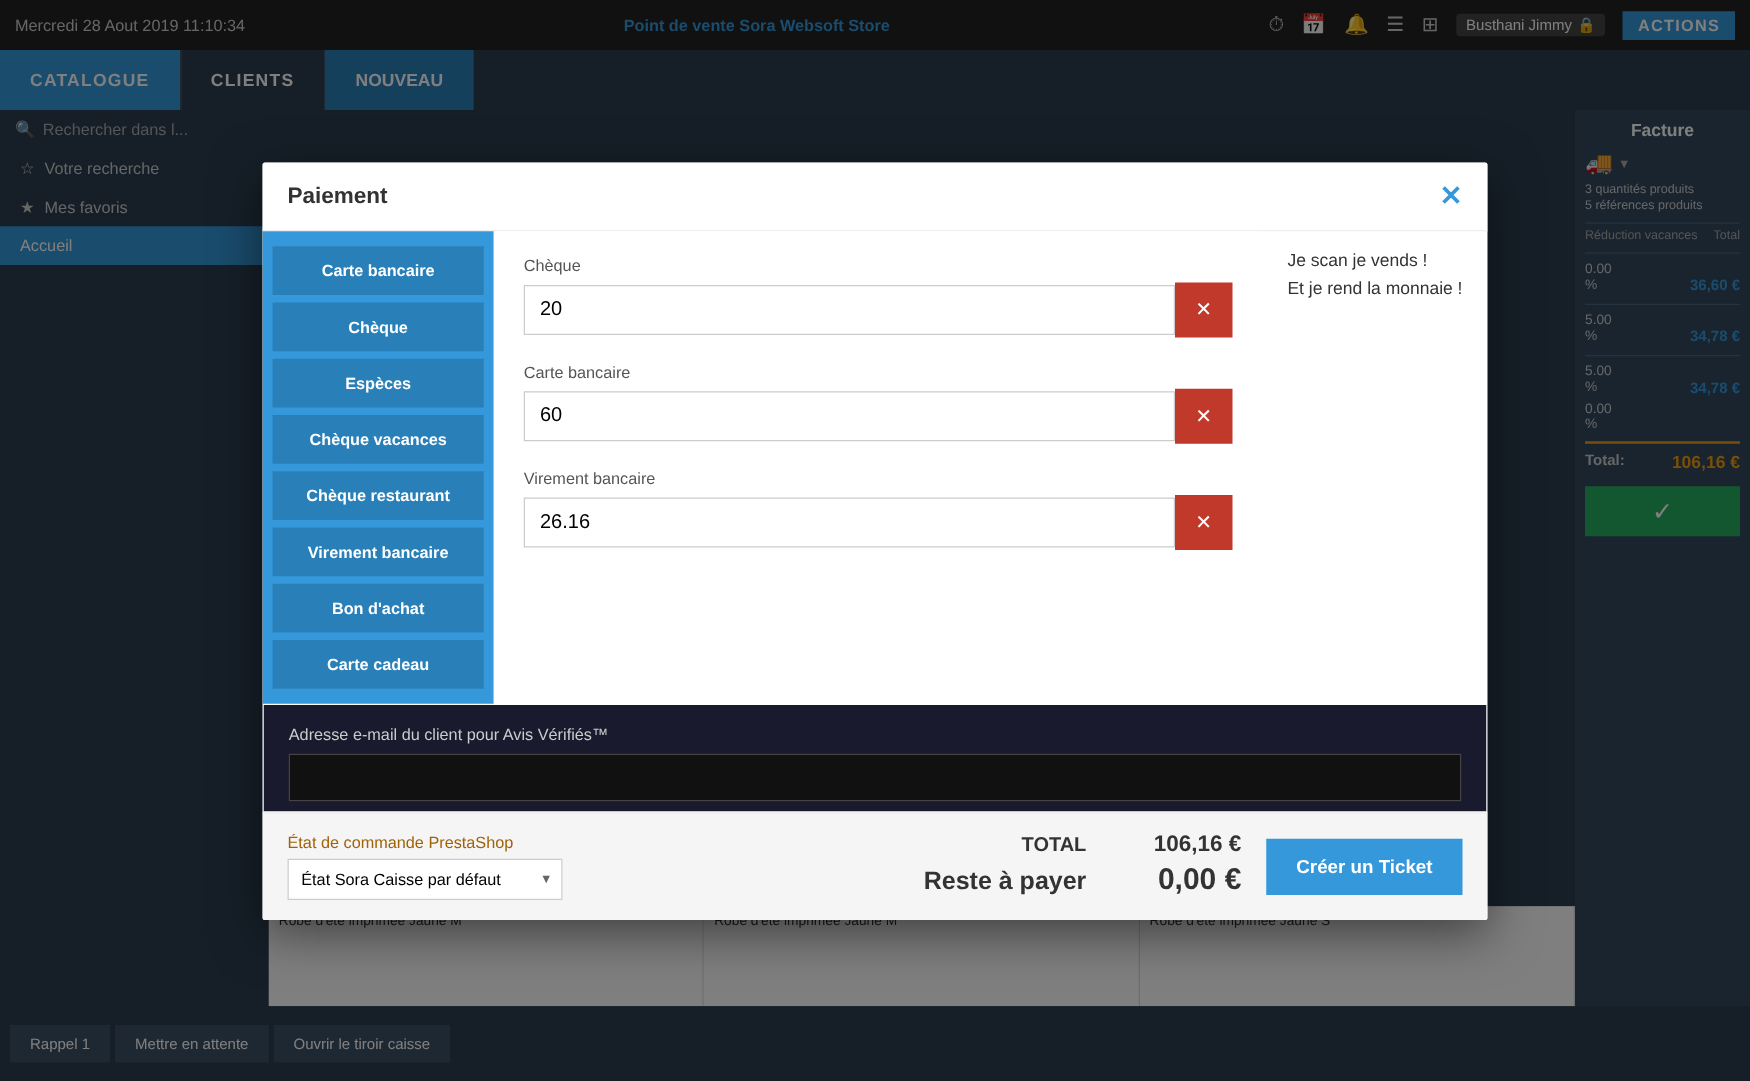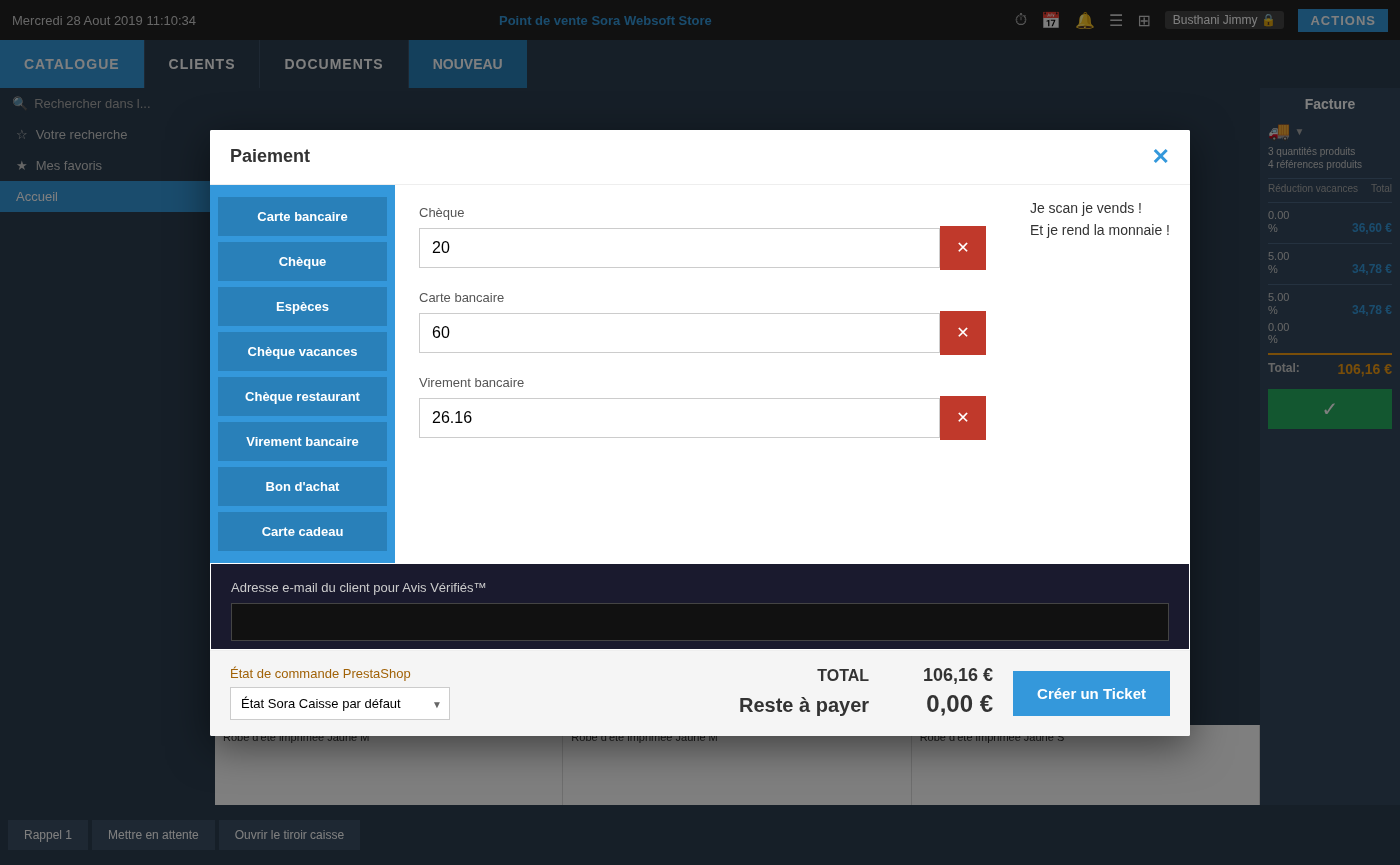--- a/index.html
+++ b/index.html
@@ -432,23 +432,20 @@
   </div>
 </div>
 
 <div class="nav-bar">
   <div class="nav-item active">
     <span>CATALOGUE</span>
   </div>
   <div class="nav-item">
     <span>CLIENTS</span>
   </div>
-  <div class="nav-item">
-    <span>DOCUMENTS</span>
-  </div>
   <div class="nav-item-new">
     <span>NOUVEAU</span>
   </div>
 </div>
 
 <div class="sidebar">
   <div class="sidebar-search">
     <span>🔍</span>
     <span>Rechercher dans l...</span>
   </div>
@@ -465,21 +462,21 @@
   </div>
 </div>
 
 <div class="right-panel">
   <div class="right-panel-title">Facture</div>
   <div style="display:flex;align-items:center;gap:4px;margin-bottom:4px;">
     <span style="font-size:18px;color:#666;">🚚</span>
     <span style="font-size:10px;color:#aaa;">▼</span>
   </div>
   <div style="font-size:10px;color:#ccc;margin-bottom:2px;">3 quantités produits</div>
-  <div style="font-size:10px;color:#ccc;margin-bottom:8px;">4 références produits</div>
+  <div style="font-size:10px;color:#ccc;margin-bottom:8px;">5 références produits</div>
   <div style="display:flex;justify-content:space-between;font-size:10px;color:#aaa;border-top:1px solid #4a6580;padding-top:4px;margin-bottom:4px;">
     <span>Réduction vacances</span>
     <span>Total</span>
   </div>
   <div class="right-panel-section">
     <div style="font-size:11px;color:#ccc;">0.00</div>
     <div style="display:flex;justify-content:space-between;align-items:center;">
       <span style="font-size:11px;color:#ccc;">%</span>
       <span style="font-size:12px;color:#3498db;font-weight:bold;">36,60 €</span>
     </div>

